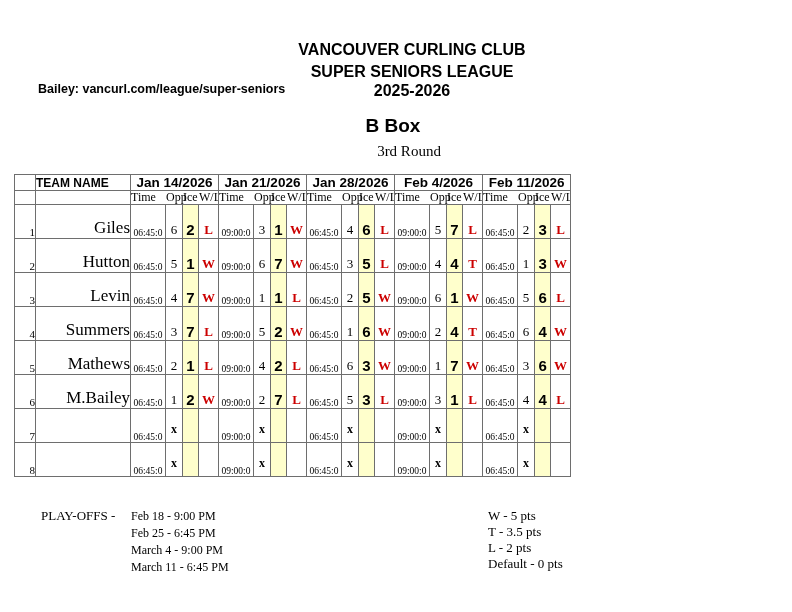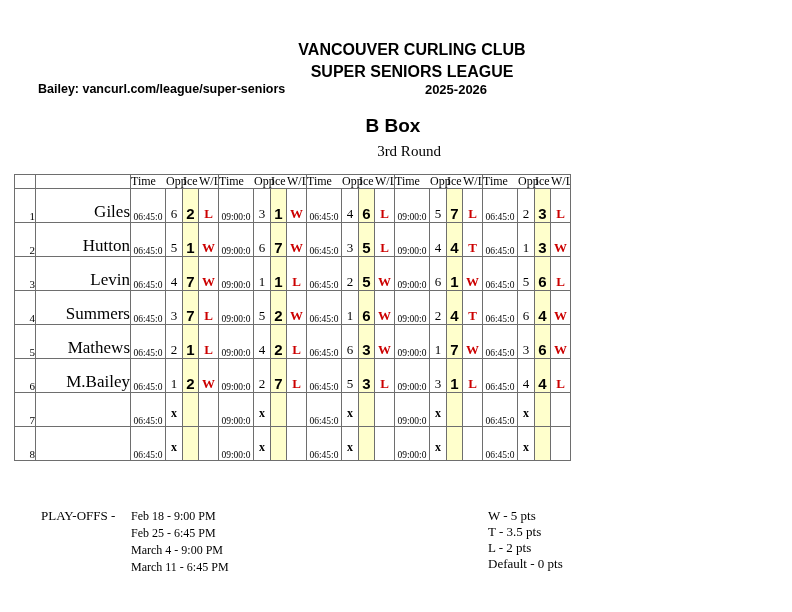--- a/index.html
+++ b/index.html
@@ -8,21 +8,21 @@
     font-family:"Liberation Serif", serif;color:#000;
   }
   .sans{font-family:"Liberation Sans", sans-serif;}
   .abs{position:absolute;white-space:nowrap;}
   .ctr{transform:translateX(-50%);}
 
   
   .club-title{left:412px;top:41px;font-size:16px;font-weight:bold;}
   .league-title{left:412px;top:63px;font-size:16px;font-weight:bold;}
   .website-line{left:38px;top:82px;font-size:12.5px;font-weight:bold;}
-  .season-line{left:412px;top:82px;font-size:13px;font-weight:bold;margin-left:44px;}
+  .season-line{left:412px;top:82px;font-size:16px;font-weight:bold;}
   .box-title{left:393px;top:115px;font-size:19px;font-weight:bold;}
   .round-title{left:409px;top:143px;font-size:15px;}
 
   
   table.sched{
     position:absolute;left:14px;top:174px;width:556px;
     border-collapse:collapse;table-layout:fixed;
   }
   table.sched td{
     border:1px solid #6e6e6e;padding:0;overflow:hidden;vertical-align:bottom;
@@ -106,20 +106,29 @@
     <col style="width:35px">
       <col style="width:17px">
       <col style="width:16px">
       <col style="width:20px">
     <col style="width:35px">
       <col style="width:17px">
       <col style="width:16px">
       <col style="width:20px">
   </colgroup>
   <thead>
+    <tr class="hrow1">
+      <td class="h-blank"></td>
+      <td class="h-team">TEAM NAME</td>
+      <td class="h-date" colspan="4">Jan 14/2026</td>
+      <td class="h-date" colspan="4">Jan 21/2026</td>
+      <td class="h-date" colspan="4">Jan 28/2026</td>
+      <td class="h-date" colspan="4">Feb 4/2026</td>
+      <td class="h-date" colspan="4">Feb 11/2026</td>
+    </tr>
     <tr class="hrow2">
       <td class="h-blank2"></td>
       <td class="h-teamblank"></td>
       <td class="h-sub" colspan="4">
         <div class="subflex">
             <span class="sub-time">Time</span>
             <span class="sub-opp">Opp</span>
             <span class="sub-ice">Ice</span>
             <span class="sub-wl">W/L</span>
           </div>

